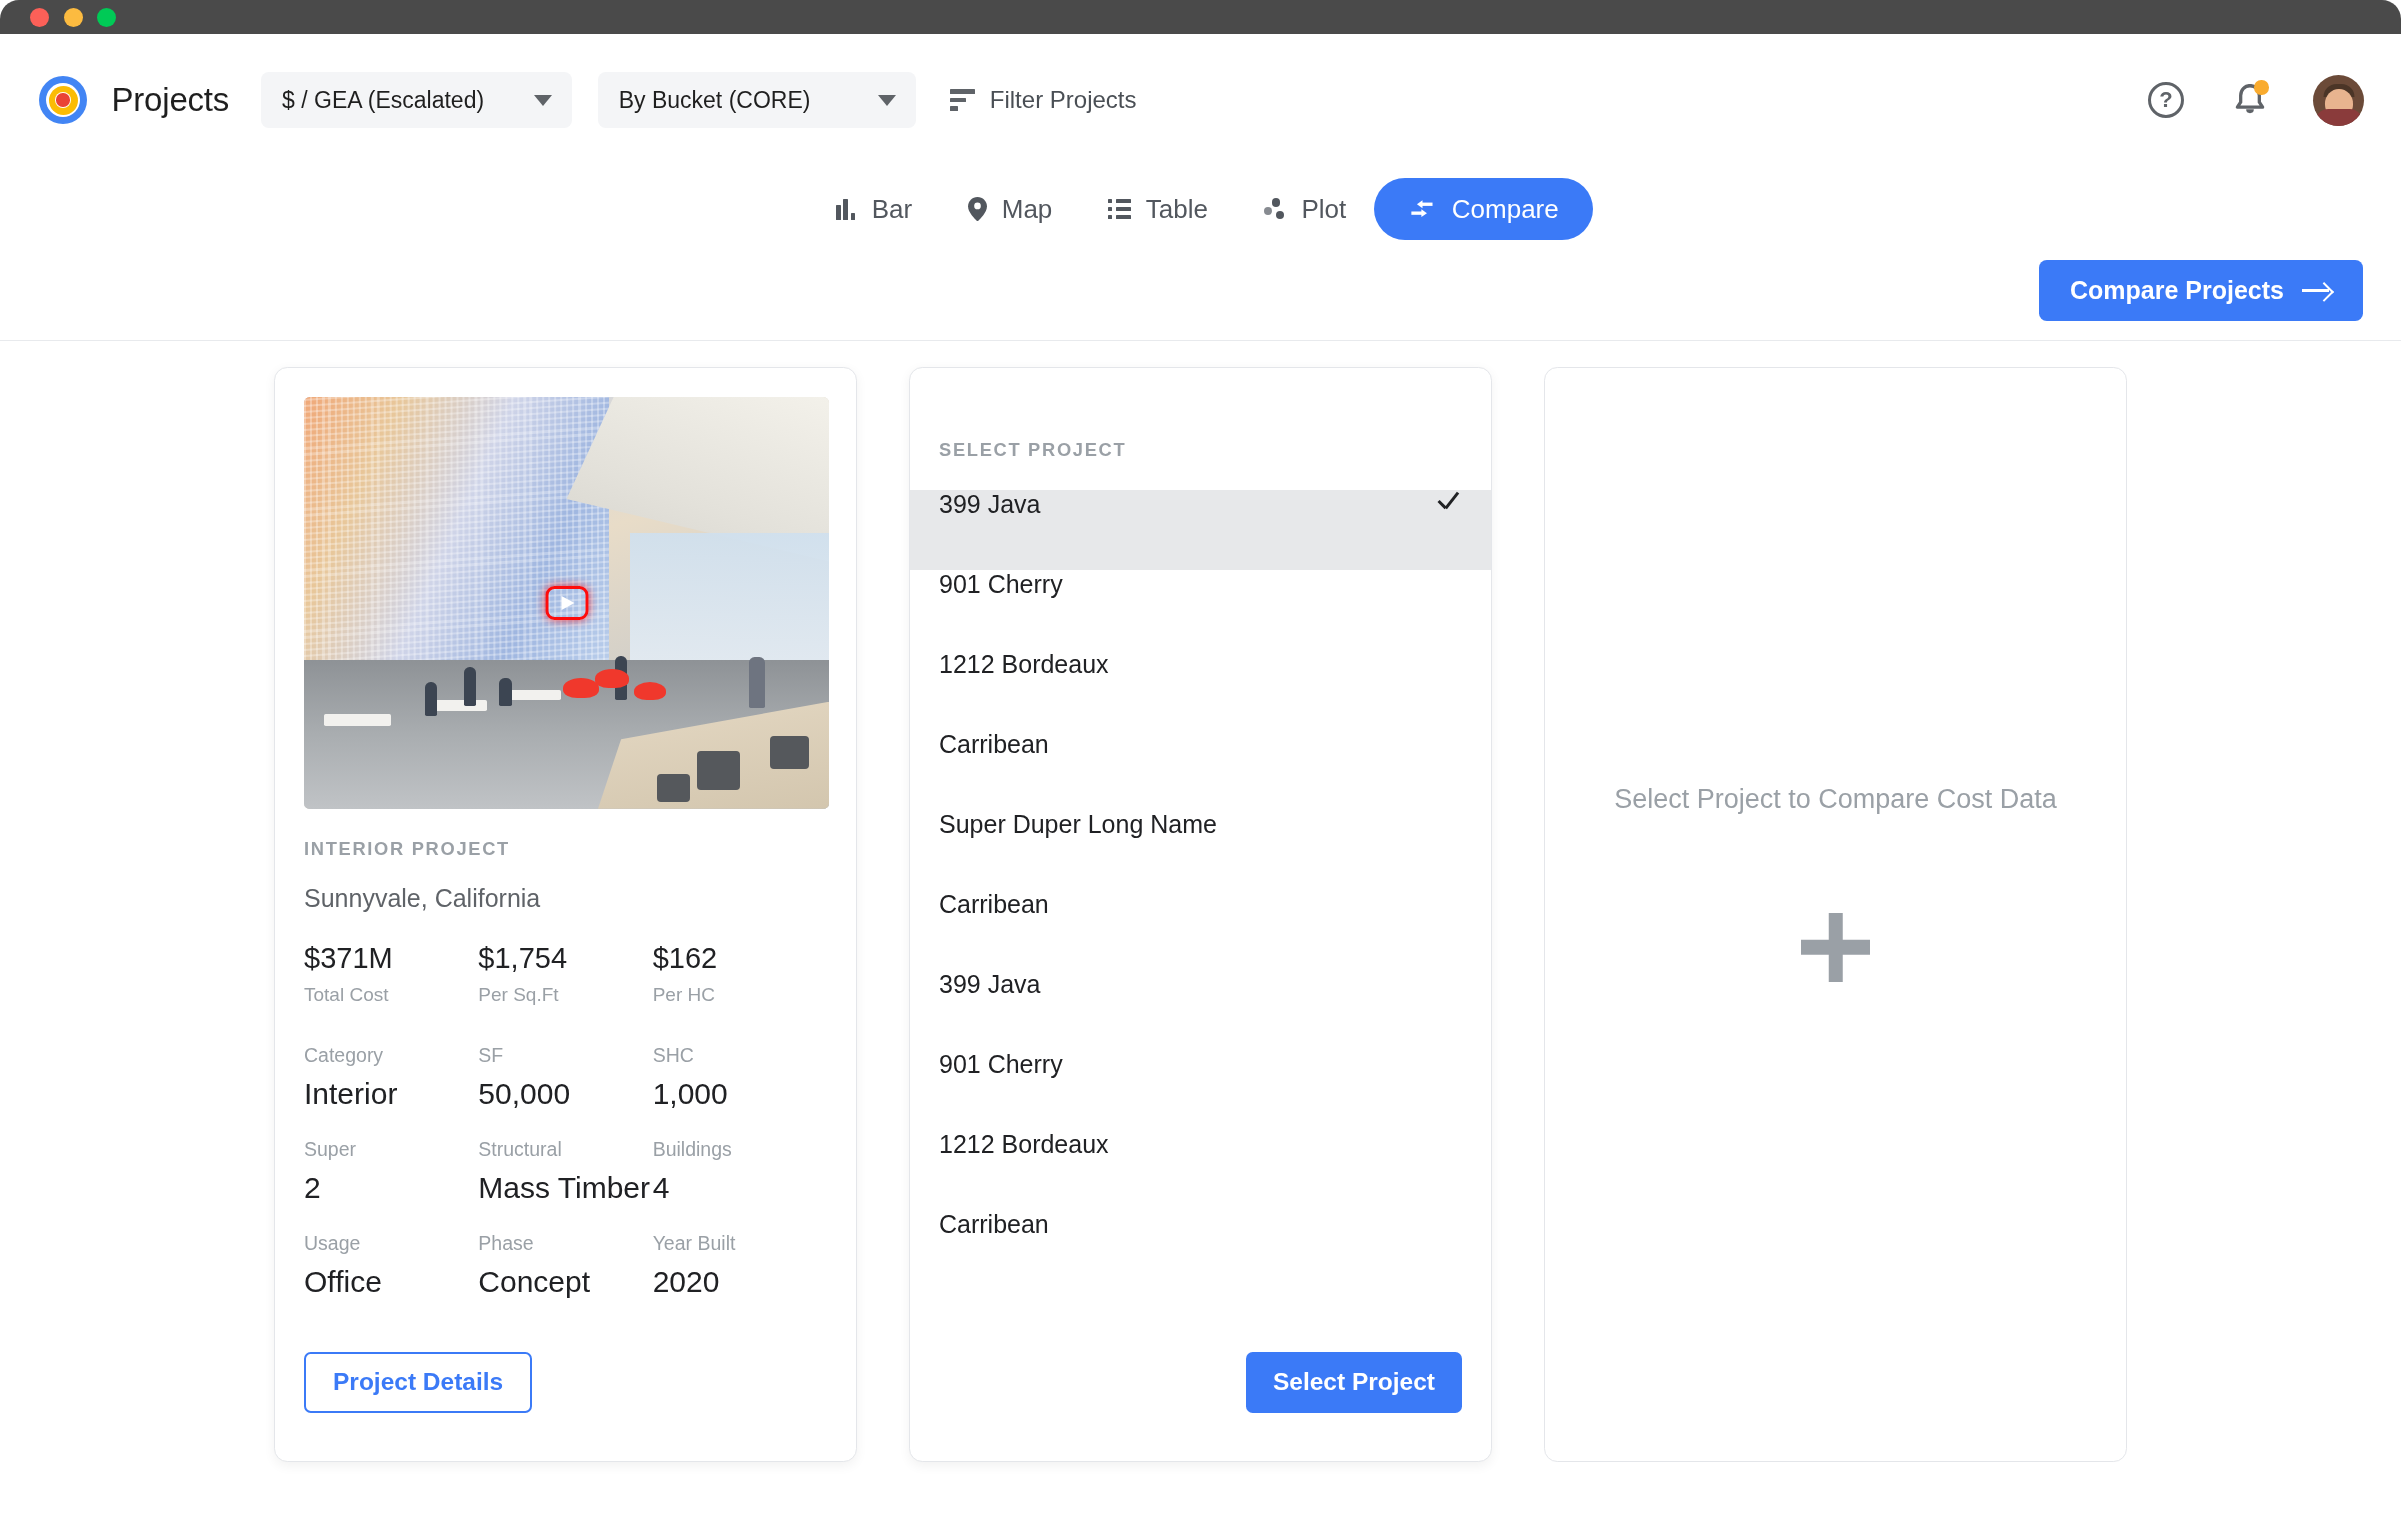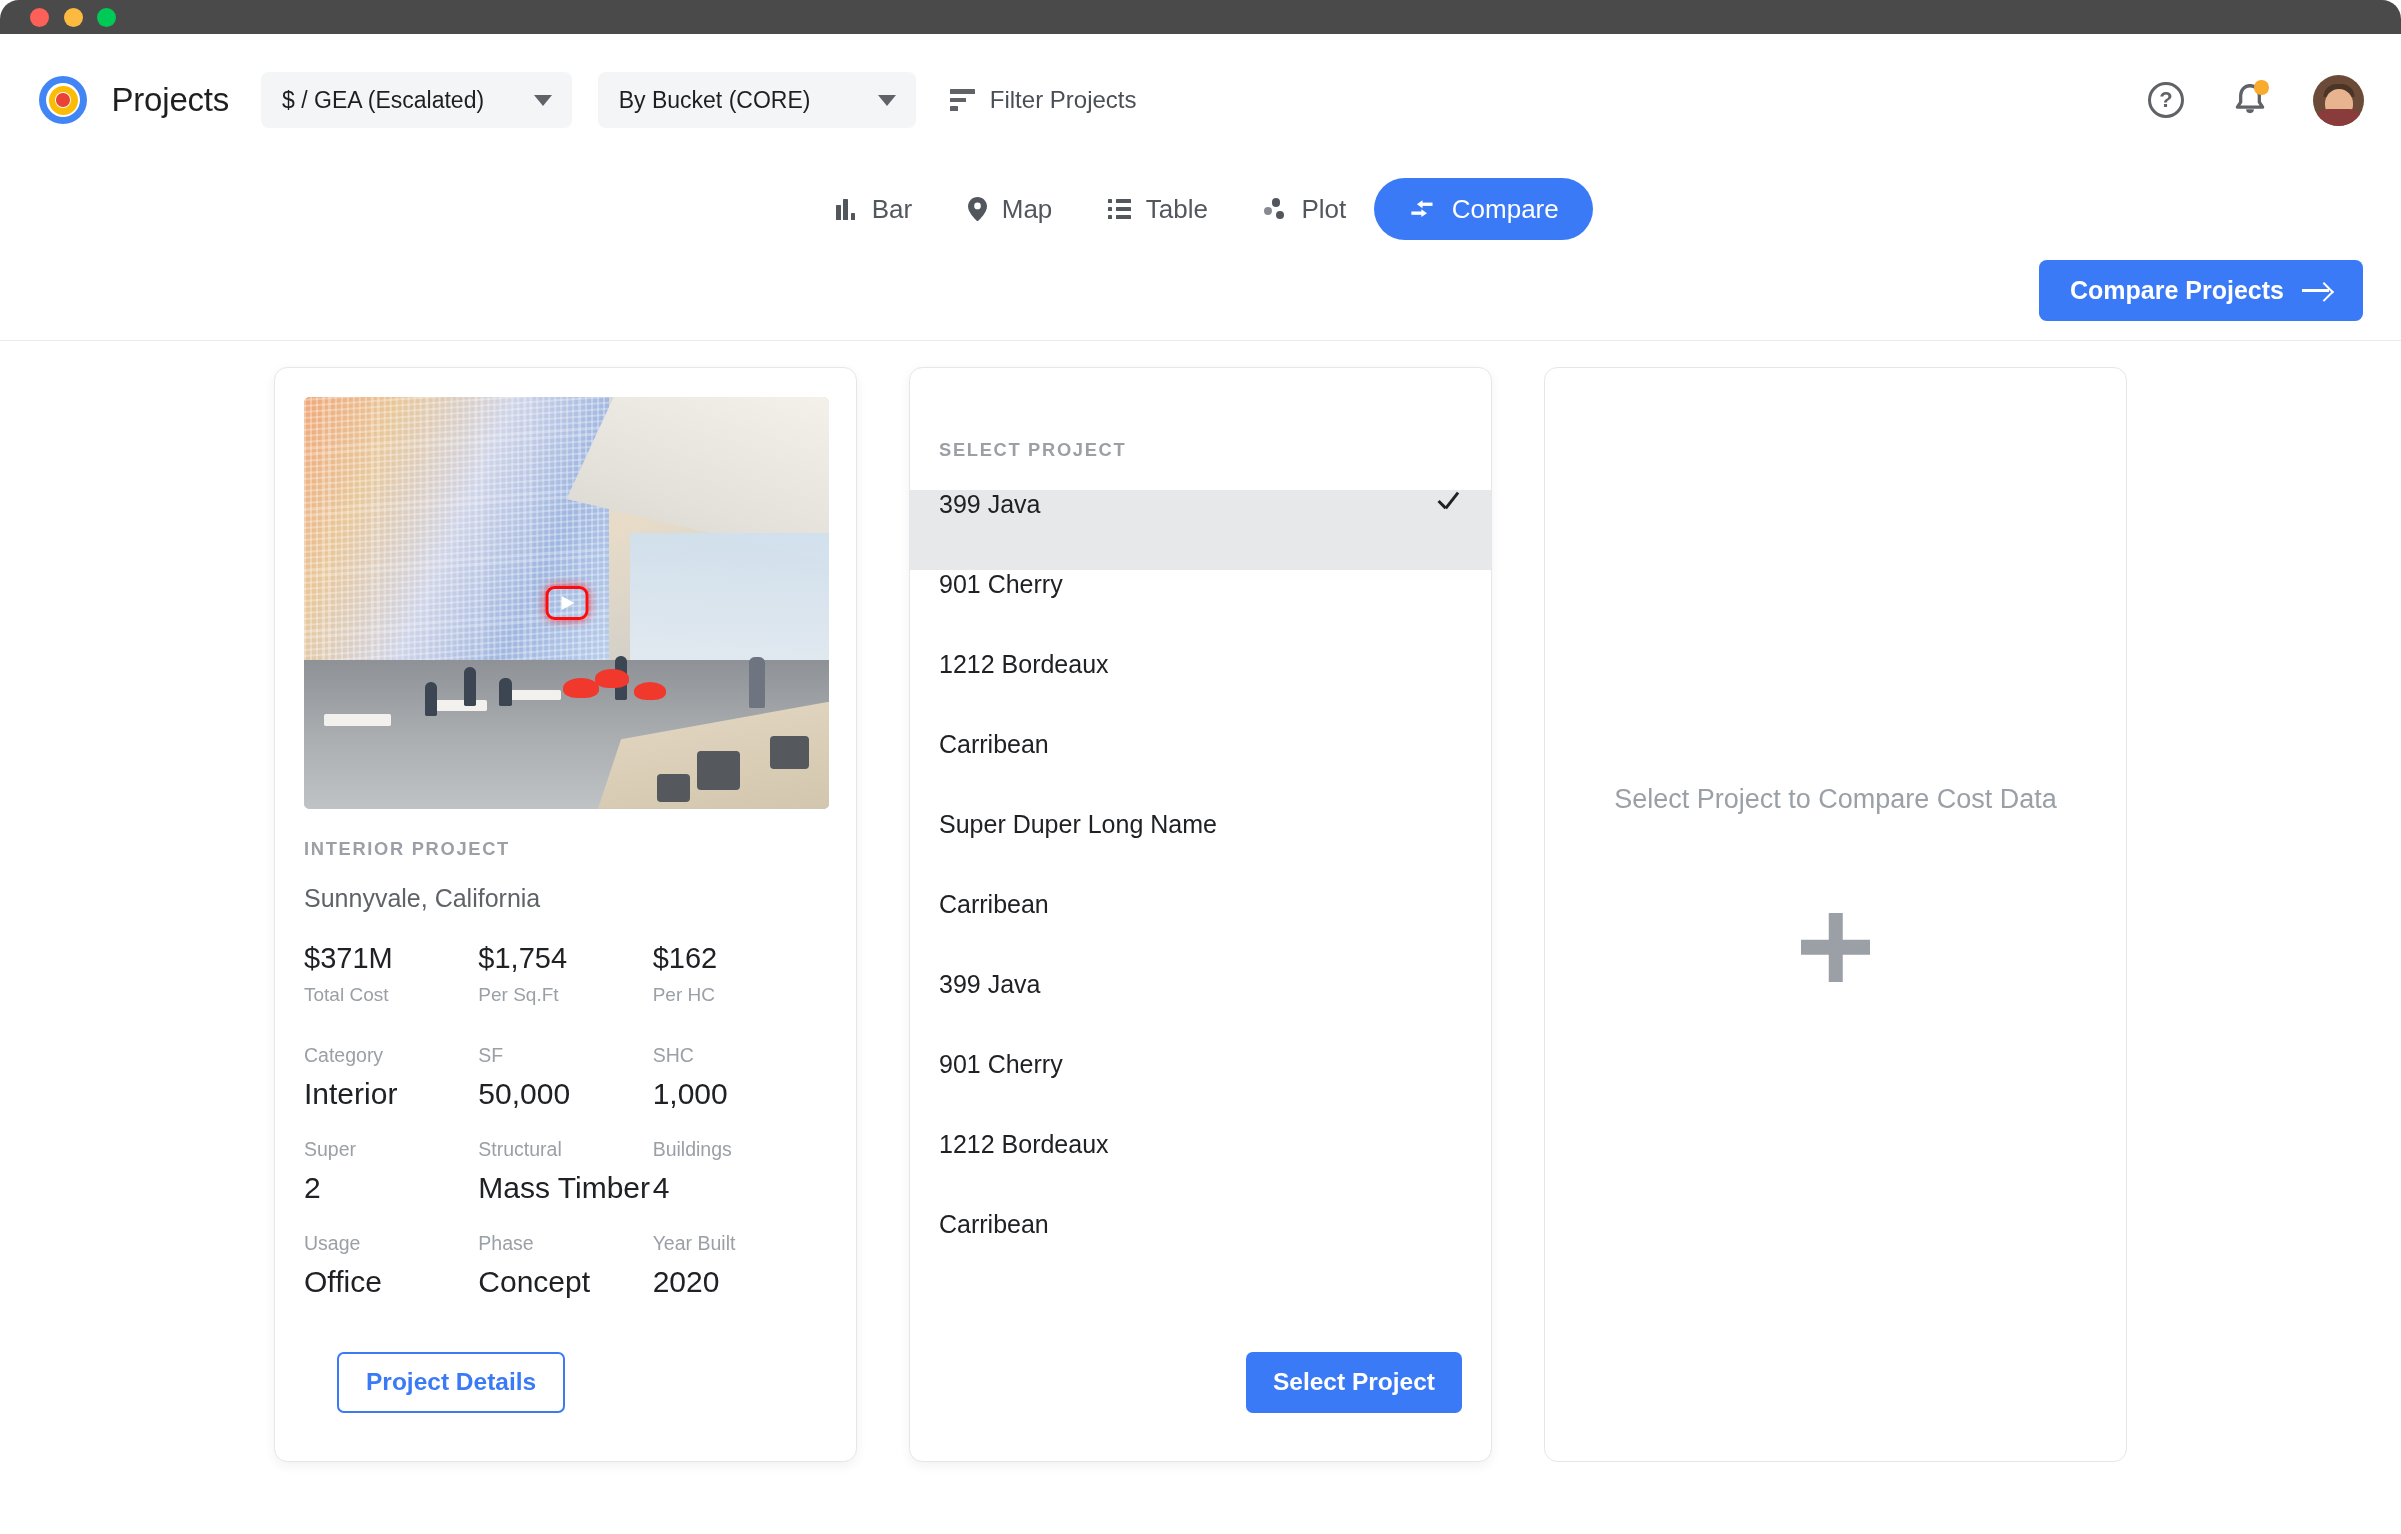--- a/index.html
+++ b/index.html
@@ -349,21 +349,20 @@
     border: 2.2px solid #3b7af7;
     color: #3b7af7;
     border-radius: 6.7px;
     height: 61px;
     padding: 0 27px;
     font-size: 24.5px;
     font-weight: 700;
     font-family: "Liberation Sans", sans-serif;
     cursor: pointer;
     white-space: nowrap;
-    margin-left: 33px;
   }
 
   
   .select-card { padding: 0; }
   .select-head {
     font-size: 18.3px; letter-spacing: 1.7px; font-weight: 700;
     color: #9aa0a6;
     padding: 71px 0 0 29px;
   }
   .proj-list { margin-top: 29px; }

